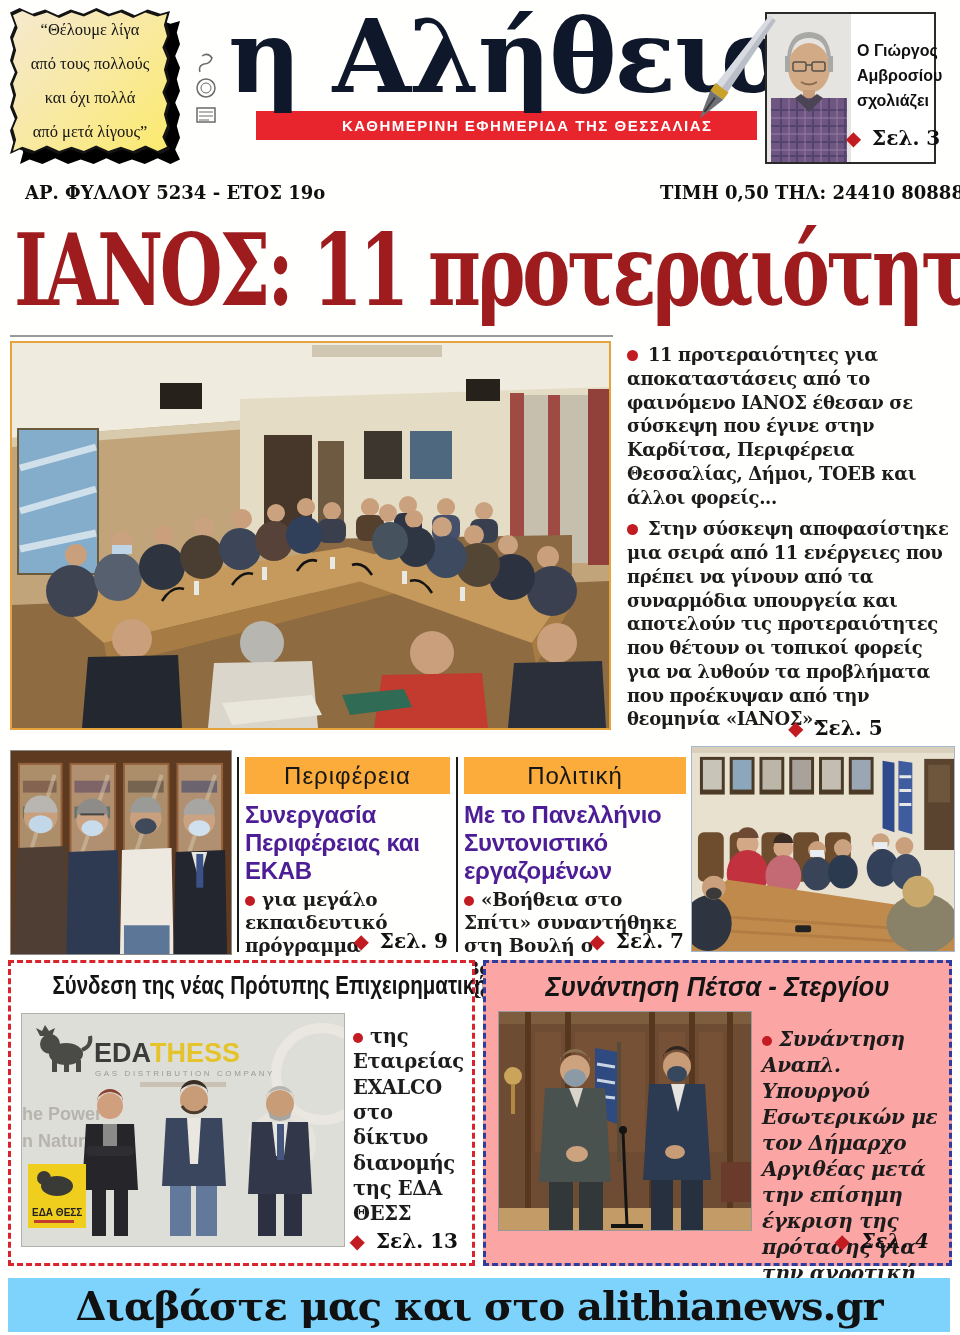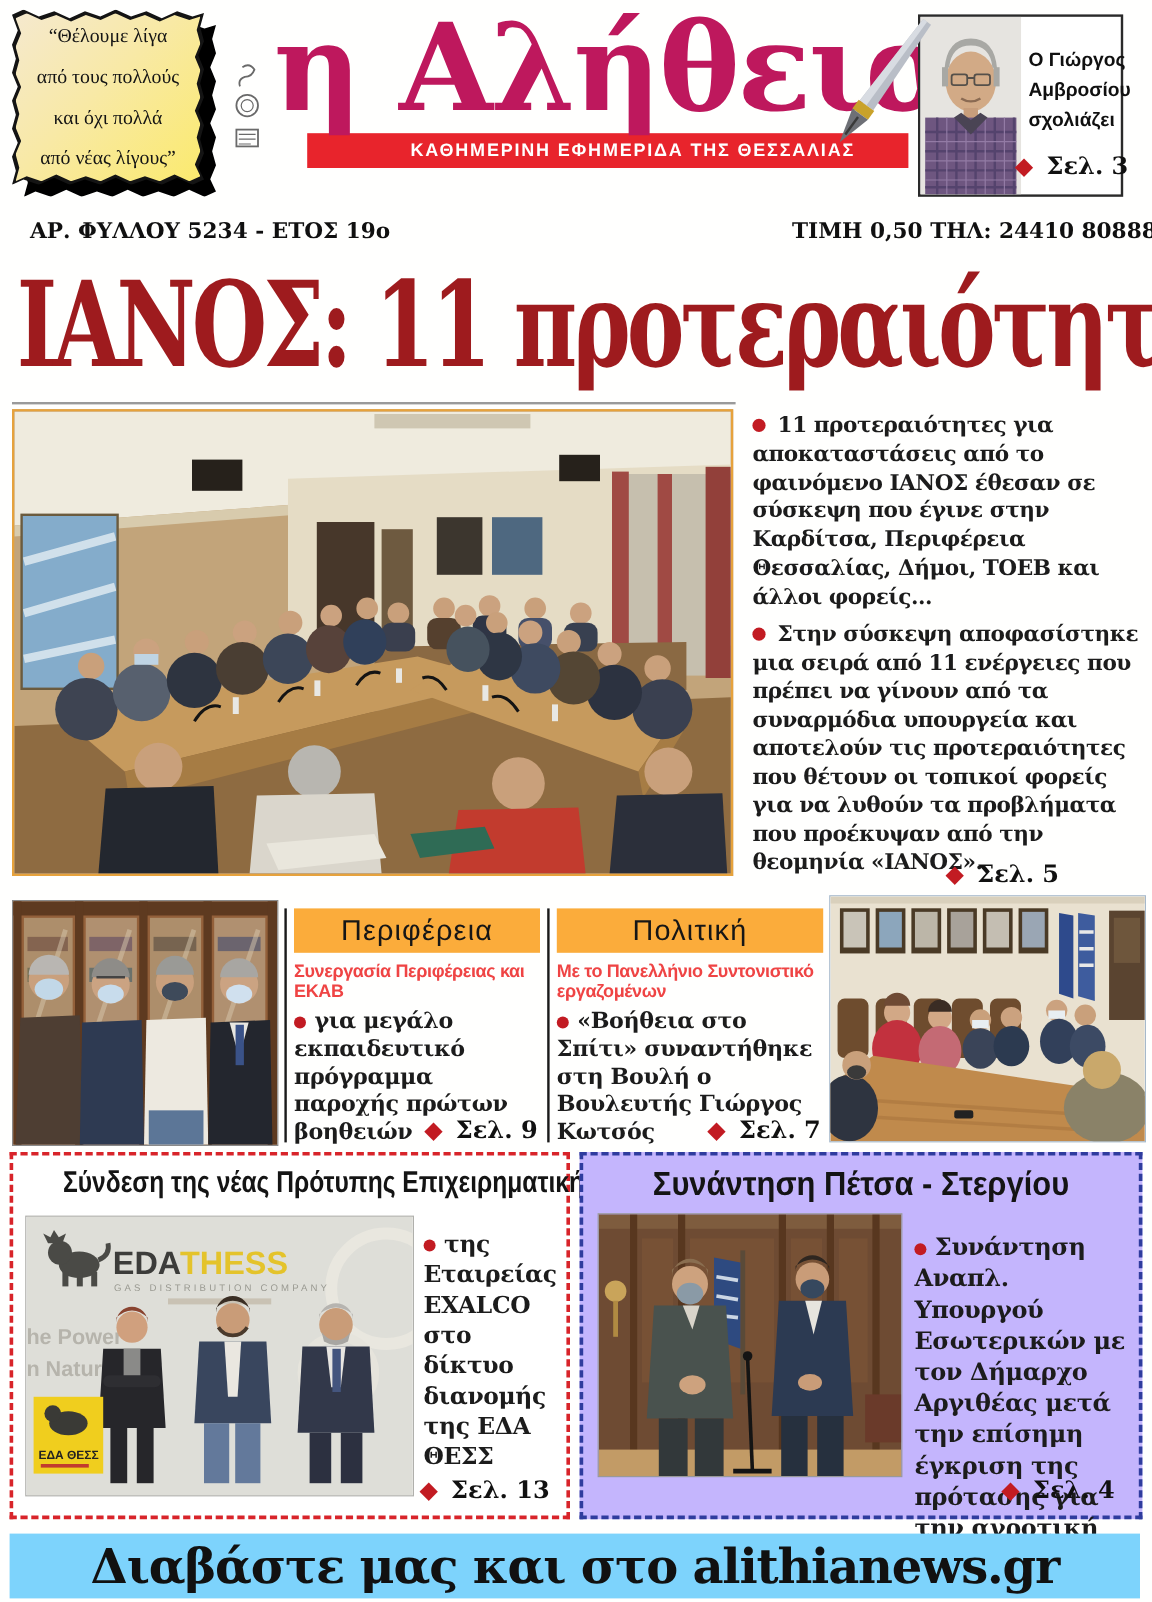--- a/index.html
+++ b/index.html
@@ -9,21 +9,21 @@
   
   .quote-wrap{left:10px;top:8px;width:176px;height:158px;}
   .jag{clip-path:polygon(0% 3%,6% 0%,14% 4%,22% 1%,30% 5%,38% 1%,46% 4%,54% 0%,62% 4%,70% 1%,78% 5%,86% 1%,94% 4%,100% 2%,98% 10%,100% 18%,97% 26%,100% 34%,98% 42%,100% 50%,97% 58%,100% 66%,98% 74%,100% 82%,97% 90%,100% 97%,94% 100%,86% 96%,78% 100%,70% 97%,62% 100%,54% 96%,46% 100%,38% 97%,30% 100%,22% 96%,14% 100%,6% 97%,0% 100%,2% 92%,0% 84%,3% 76%,0% 68%,2% 60%,0% 52%,3% 44%,0% 36%,2% 28%,0% 20%,3% 12%);}
   .q-shadow{position:absolute;left:10px;top:10px;width:160px;height:146px;background:#000;}
   .q-border{position:absolute;left:0;top:0;width:160px;height:146px;background:#141414;}
   .q-fill{position:absolute;left:3px;top:3px;width:154px;height:140px;background:linear-gradient(135deg,#F5E9CE 0%,#F8E9A6 45%,#FBEA6E 100%);}
   .q-text{position:absolute;left:0;top:0;width:160px;height:146px;display:flex;flex-direction:column;justify-content:center;text-align:center;font-family:"Liberation Serif",serif;font-size:16.5px;color:#141414;line-height:2.05;}
 
   
   .stamps{left:194px;top:52px;width:24px;height:78px;}
-  .mast-title{left:228px;top:6px;z-index:2;font-family:"DejaVu Serif",serif;font-weight:bold;font-size:101px;line-height:1;color:#be185d;letter-spacing:-2px;white-space:nowrap;}
+  .mast-title{left:228px;top:6px;z-index:2;font-family:"DejaVu Serif",serif;font-weight:bold;font-size:101px;line-height:1;color:#0f172a;letter-spacing:-2px;white-space:nowrap;}
   .mast-banner{left:256px;top:111px;width:501px;height:29px;background:#E8242C;z-index:1;color:#fff;font-family:"Liberation Sans",sans-serif;font-weight:bold;font-size:15px;letter-spacing:1.5px;line-height:29px;padding-left:86px;box-sizing:border-box;}
   .pen{left:676px;top:4px;width:118px;height:136px;z-index:3;}
 
   .colm-box{left:765px;top:12px;width:171px;height:152px;border:2px solid #2A2A2A;display:flex;background:#fff;z-index:2;box-sizing:border-box;}
   .colm-photo{width:84px;height:100%;flex:0 0 84px;}
   .colm-text{flex:1;position:relative;padding:8px 2px 0 6px;font-family:"Liberation Sans",sans-serif;font-weight:bold;font-size:16px;line-height:1.55;color:#101010;margin-top:17px;}
   .colm-page{position:absolute;right:4px;bottom:8px;font-size:15px;}
 
   .pagemark{font-family:"DejaVu Serif",serif;font-weight:bold;font-size:20px;color:#111;white-space:nowrap;}
   .dia{color:#C21B22;margin-right:11px;font-family:"DejaVu Sans",sans-serif;}
@@ -44,29 +44,29 @@
   .lead-page{left:788px;top:716px;width:140px;}
 
   
   .photo-mid-left{left:10px;top:750px;width:222px;height:205px;border:1px solid #8A8A8A;box-sizing:border-box;}
   .vline{top:757px;height:195px;width:2px;background:#1A1A1A;}
   .v1{left:237px;} .v2{left:456px;}
   .col{top:757px;height:196px;}
   .region{left:245px;width:205px;}
   .politics{left:464px;width:222px;}
   .orange-bar{height:37px;background:#FBAC3B;display:flex;align-items:center;justify-content:center;font-family:"Liberation Sans",sans-serif;font-size:24px;font-weight:normal;color:#161616;letter-spacing:1px;}
-  .col-title{margin-top:7px;font-family:"Liberation Sans",sans-serif;font-weight:bold;font-size:15px;line-height:1.16;color:#ef4444;letter-spacing:-0.3px;}
+  .col-title{margin-top:7px;font-family:"Liberation Sans",sans-serif;font-weight:bold;font-size:24px;line-height:1.16;color:#4c1d95;letter-spacing:-0.3px;}
   .cb{margin:5px 0 0;font-family:"DejaVu Serif",serif;font-weight:bold;font-size:18.5px;line-height:1.24;color:#1C1C1C;letter-spacing:-0.3px;}
   .cb .dot{width:10px;height:10px;margin-right:7px;}
   .col-page{position:absolute;right:2px;bottom:0;}
   .photo-mid-right{left:691px;top:746px;width:264px;height:206px;border:1px solid #A6B9CB;box-sizing:border-box;}
 
   
   .boxL{left:8px;top:960px;width:467px;height:306px;border:3px dashed #D8242A;box-sizing:border-box;background:#fff;}
-  .boxR{left:483px;top:960px;width:469px;height:306px;border:3px dashed #2F3C9E;box-sizing:border-box;background:#c4b5fd;}
+  .boxR{left:483px;top:960px;width:469px;height:306px;border:3px dashed #2F3C9E;box-sizing:border-box;background:#fca5a5;font-style:italic;}
   .box-head{position:absolute;left:0;right:0;top:8px;text-align:center;font-family:"Liberation Sans",sans-serif;font-weight:bold;color:#141414;white-space:nowrap;}
   .boxL .box-head{font-size:25px;transform:scaleX(0.82);}
   .boxR .box-head{font-size:28px;transform:scaleX(0.92);}
   .boxL-photo{position:absolute;left:10px;top:50px;width:322px;height:232px;border:1px solid #B0B0AC;}
   .boxL-text{position:absolute;left:342px;top:56px;width:116px;}
   .boxL-text .cb{font-size:19.5px;line-height:1.3;}
   .boxL-page{position:absolute;right:14px;bottom:10px;}
   .boxR-photo{position:absolute;left:12px;top:48px;width:252px;height:218px;border:1px solid #999;}
   .boxR-text{position:absolute;left:276px;top:58px;width:180px;}
   .boxR-text .cb{font-size:20px;line-height:1.3;}
@@ -81,21 +81,21 @@
 <div class="page">
 
   <div class="quote-wrap">
     <div class="q-shadow jag"></div>
     <div class="q-border jag"></div>
     <div class="q-fill jag"></div>
     <div class="q-text">
       <div>“Θέλουμε λίγα</div>
       <div>από τους πολλούς</div>
       <div>και όχι πολλά</div>
-      <div>από νέας λίγους”</div>
+      <div>από μετά λίγους”</div>
     </div>
   </div>
 
   <svg class="stamps" viewBox="0 0 24 78">
     <g fill="none" stroke="#6A6A6A" stroke-width="1.5">
       <path d="M8 4 q6 -4 10 2 q-2 6 -8 6 q-6 2 -4 8"></path>
       <circle cx="12" cy="36" r="9"></circle>
         <circle cx="12" cy="36" r="5" stroke-width="1"></circle>
       <rect x="3" y="56" width="18" height="14"></rect>
         <path d="M5 60 h14 M5 64 h14 M5 68 h10" stroke-width="1"></path>

